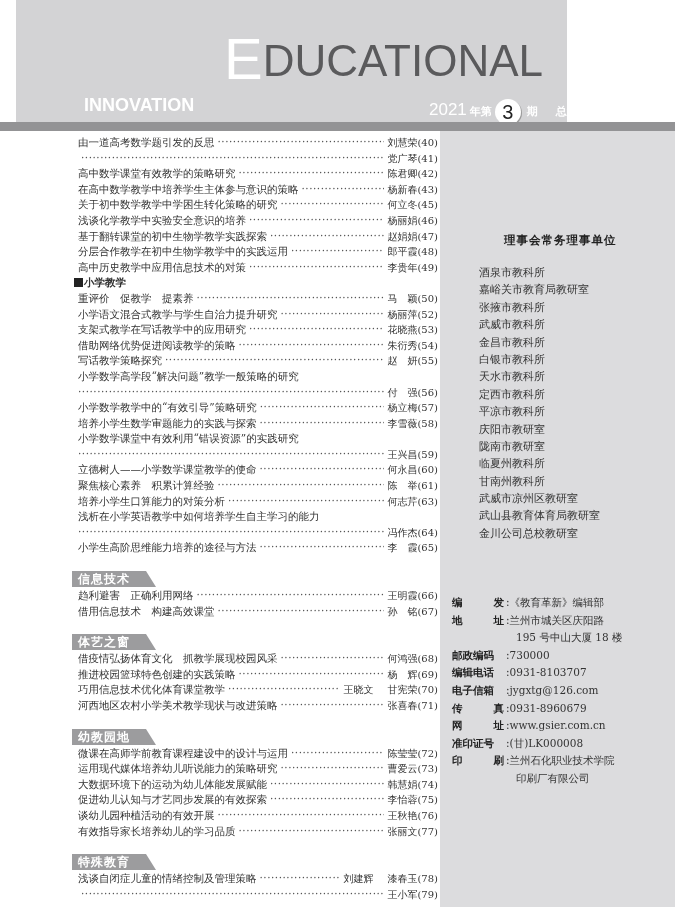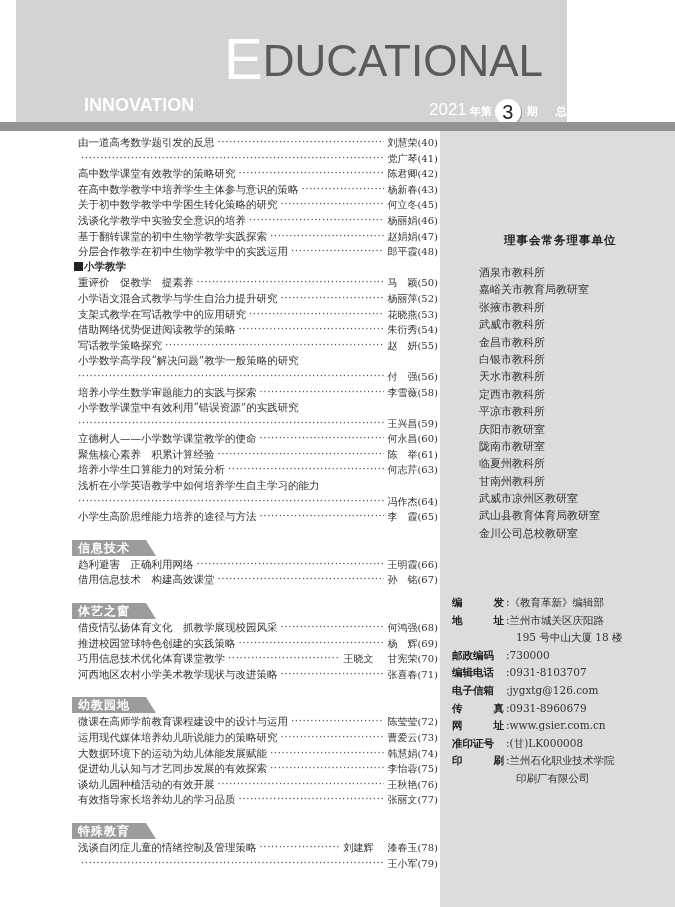--- a/index.html
+++ b/index.html
@@ -21,21 +21,21 @@
   .bar { position:absolute; left:0; top:122px; width:675px; height:9px; background:#939395; }
   .rightpanel { position:absolute; left:440px; top:131px; width:235px; height:776px; background:#dcdcde; }
 
   .toc { position:absolute; left:78px; top:135px; width:360px; font-size:10.5px; }
   .row { display:flex; align-items:baseline; height:15.6px; line-height:15.6px; white-space:nowrap; }
   .row .t { flex:0 0 auto; }
   .row .dots { flex:1 1 auto; overflow:hidden; color:#555; margin:0 3px; letter-spacing:0.5px; }
   .row .dots::before { content:"······································································································"; }
   .row .a { flex:0 0 auto; font-family:"DejaVu Serif",serif; font-size:10px; }
   .row .co { flex:0 0 auto; font-size:10px; margin-right:14px; }
-  .section-plain { font-weight:bold; font-family:Liberation Mono, monospace;
+  .section-plain { font-weight:bold; font-family:Liberation Sans, sans-serif;
                    font-size:10.5px; height:15.6px; line-height:15.6px; margin-left:-4px; }
   .section-plain .sq { display:inline-block; width:9px; height:9px; background:#222; margin-right:1px; vertical-align:-1px; }
   .section-band { position:relative; height:16px; margin:15px 0 1px -6px; }
   .section-band .lbl { position:absolute; left:0; top:0; height:16px; line-height:16px; width:68px;
                        background:#9c9c9e; color:#ffffff; font-weight:bold; font-size:12px; padding-left:6px;
                        font-family:"DejaVu Sans","Liberation Sans",sans-serif; letter-spacing:1px; }
   .section-band .tri { position:absolute; left:74px; top:0; width:0; height:0;
                        border-top:16px solid transparent; border-left:10px solid #9c9c9e; }
 
   .council-title { position:absolute; left:504px; top:233px; font-weight:bold; font-size:11.5px; color:#222;
@@ -105,20 +105,26 @@
       <span class="dots"></span>
       <span class="a">赵娟娟</span>
       <span class="a">(47)</span>
     </div>
   <div class="row">
       <span class="t">分层合作教学在初中生物学教学中的实践运用</span>
       <span class="dots"></span>
       <span class="a">郎平霞</span>
       <span class="a">(48)</span>
     </div>
+  <div class="row">
+      <span class="t">高中历史教学中应用信息技术的对策</span>
+      <span class="dots"></span>
+      <span class="a">李贵年</span>
+      <span class="a">(49)</span>
+    </div>
 
   <div class="section-plain"><span class="sq"></span><span>小学教学</span></div>
 
   <div class="row">
       <span class="t">重评价　促教学　提素养</span>
       <span class="dots"></span>
       <span class="a">马　颖</span>
       <span class="a">(50)</span>
     </div>
   <div class="row">
@@ -145,20 +151,26 @@
       <span class="a">赵　妍</span>
       <span class="a">(55)</span>
     </div>
   <div class="row">
       <span class="t">小学数学高学段“解决问题”教学一般策略的研究</span>
     </div>
   <div class="row">
       <span class="dots" style="margin-left:0"></span>
       <span class="a">付　强</span>
       <span class="a">(56)</span>
+    </div>
+  <div class="row">
+      <span class="t">小学数学教学中的“有效引导”策略研究</span>
+      <span class="dots"></span>
+      <span class="a">杨立梅</span>
+      <span class="a">(57)</span>
     </div>
   <div class="row">
       <span class="t">培养小学生数学审题能力的实践与探索</span>
       <span class="dots"></span>
       <span class="a">李雪薇</span>
       <span class="a">(58)</span>
     </div>
   <div class="row">
       <span class="t">小学数学课堂中有效利用“错误资源”的实践研究</span>
     </div>

